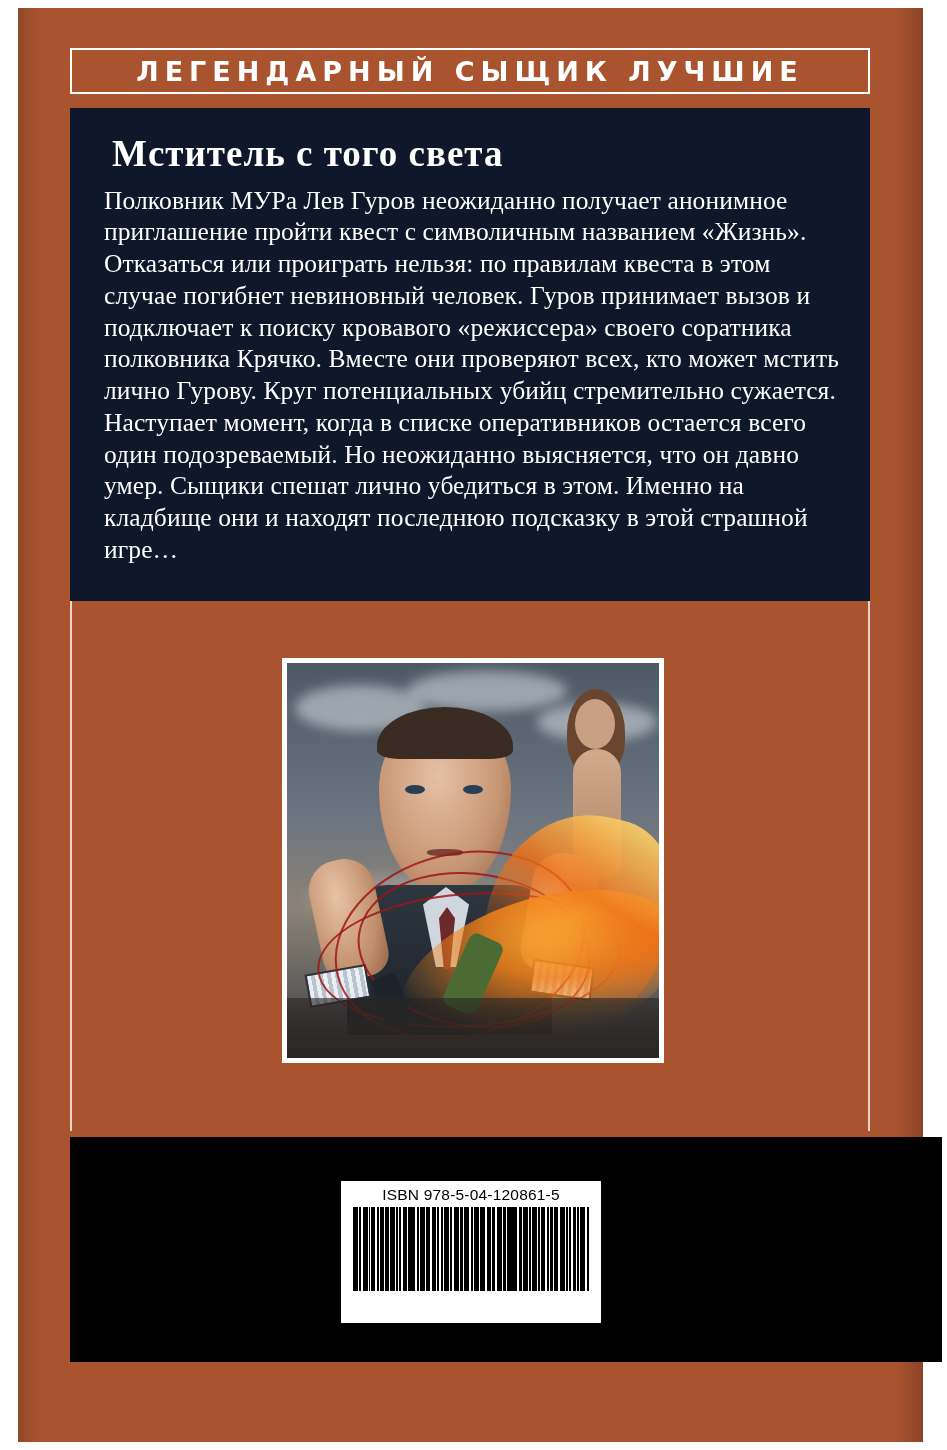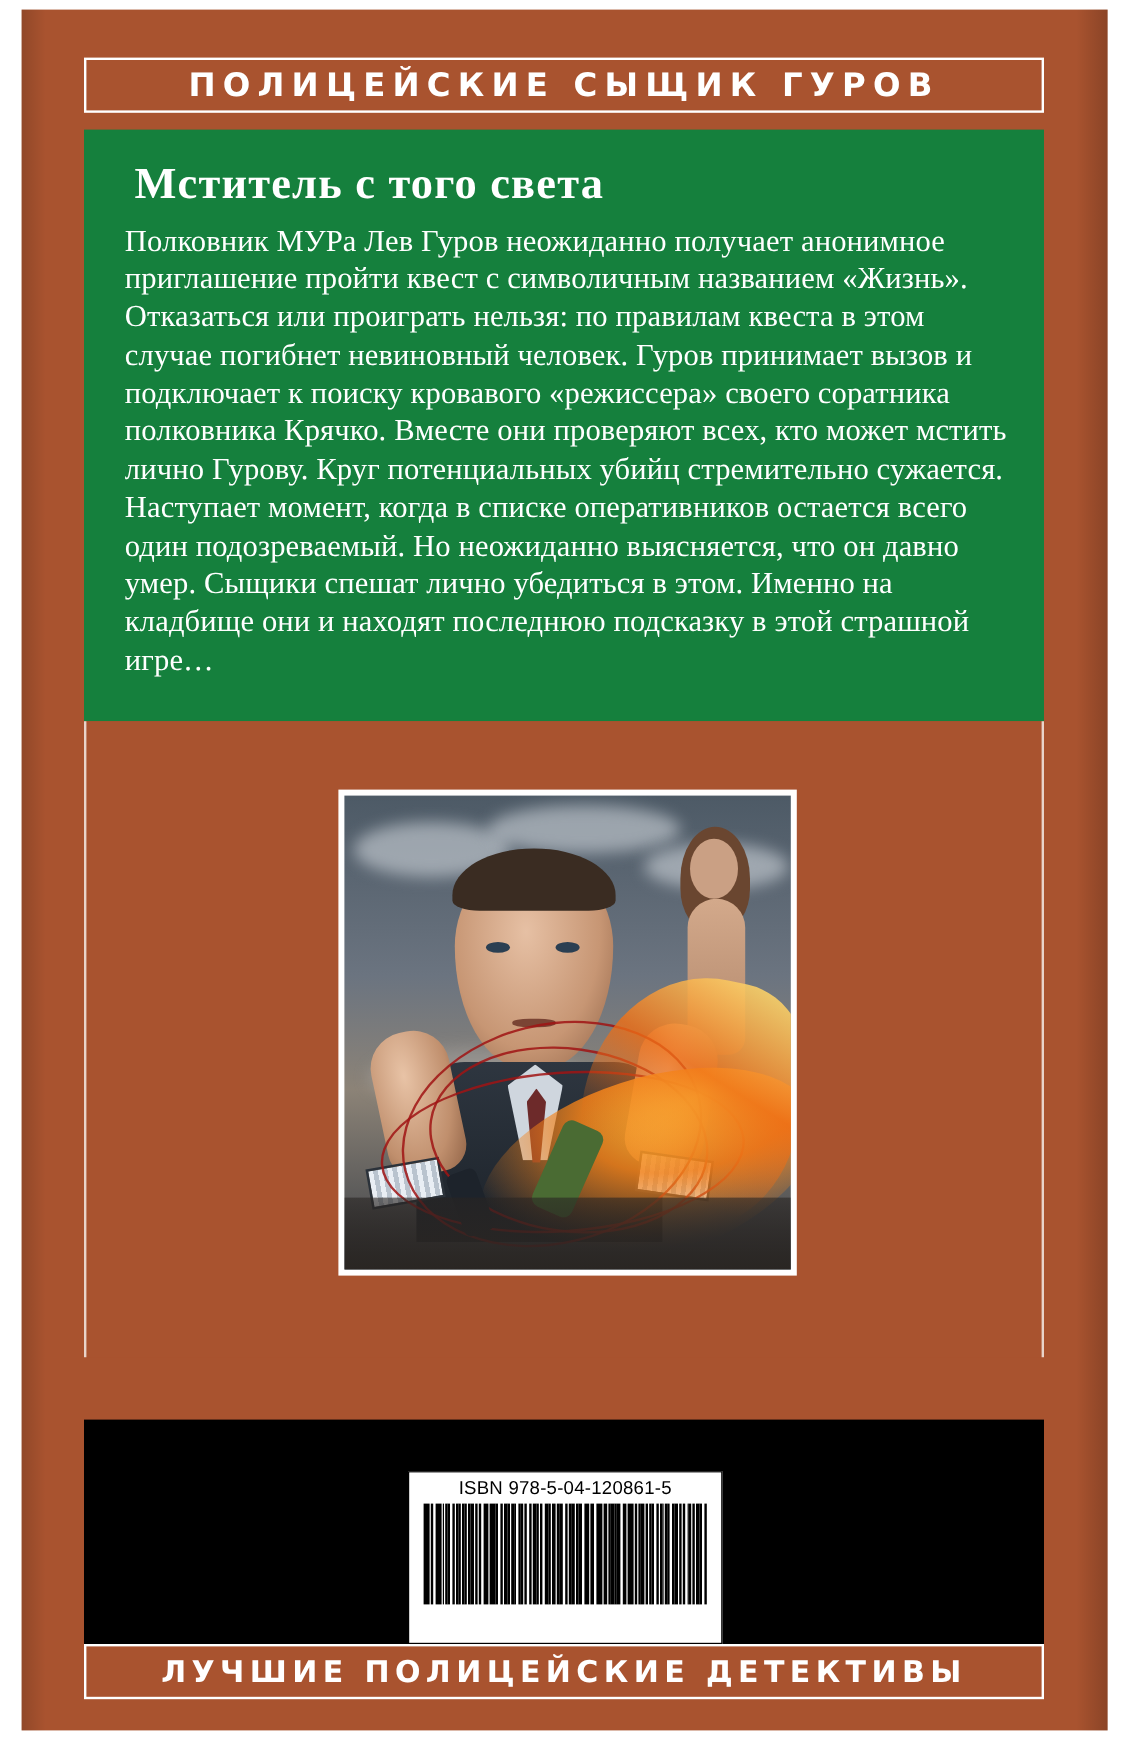--- a/index.html
+++ b/index.html
@@ -72,21 +72,21 @@
     white-space: nowrap;
   }
 
   
   .annotation {
     position: absolute;
     left: 52px;
     top: 100px;
     width: 800px;
     height: 493px;
-    background: #15803d;
+    background: #0f172a;
     box-sizing: border-box;
     padding: 26px 30px 10px 34px;
   }
   .book-title {
     color: #ffffff;
     font-family: "Liberation Serif", serif;
     font-size: 37px;
     font-weight: bold;
     letter-spacing: 1px;
     margin: 0 0 10px 8px;
@@ -309,22 +309,22 @@
     bottom: 0;
     width: 100%;
     height: 60px;
     background: linear-gradient(180deg, rgba(40,36,34,0.6) 0%, #2a2623 100%);
   }
 
   
   .bottom-panel {
     position: absolute;
     left: 52px;
-    top: 1175px;
-    width: 800px;
+    top: 1129px;
+    width: 872px;
     height: 225px;
     background: #000000;
   }
   .barcode-box {
     position: absolute;
     left: 270px;
     top: 43px;
     width: 262px;
     height: 144px;
     background: #ffffff;
@@ -384,21 +384,21 @@
 </head>
 <body>
 
 <div class="page">
   <div class="cover">
 
     <div class="cover-shade-left"></div>
     <div class="cover-shade-right"></div>
 
     <div class="top-banner">
-      <span class="top-banner-text">ПОЛИЦЕЙСКИЕ СЫЩИК ГУРОВ</span>
+      <span class="top-banner-text">ЛЕГЕНДАРНЫЙ СЫЩИК ЛУЧШИЕ</span>
     </div>
 
     <div class="annotation">
       <h1 class="book-title">Мститель с того света</h1>
       <p class="blurb">Полковник МУРа Лев Гуров неожиданно получает анонимное приглашение пройти квест с символичным названием «Жизнь». Отказаться или проиграть нельзя: по правилам квеста в этом случае погибнет невиновный человек. Гуров принимает вызов и подключает к поиску кровавого «режиссера» своего соратника полковника Крячко. Вместе они проверяют всех, кто может мстить лично Гурову. Круг потенциальных убийц стремительно сужается. Наступает момент, когда в списке оперативников остается всего один подозреваемый. Но неожиданно выясняется, что он давно умер. Сыщики спешат лично убедиться в этом. Именно на кладбище они и находят последнюю подсказку в этой страшной игре…</p>
     </div>
 
     <div class="mid-area">
       <div class="art-frame">
         <div class="art">
@@ -578,18 +578,15 @@
             <span style="width: 1px; background: transparent;"></span>
             <span style="width: 3px; background: rgb(0, 0, 0);"></span>
             <span style="width: 2px; background: rgb(0, 0, 0);"></span>
             <span style="width: 1px; background: transparent;"></span>
             <span style="width: 1px; background: transparent;"></span>
             <span style="width: 2px; background: rgb(0, 0, 0);"></span>
           </div>
       </div>
     </div>
 
-    <div class="bottom-banner">
-      <span class="bottom-banner-text">ЛУЧШИЕ ПОЛИЦЕЙСКИЕ ДЕТЕКТИВЫ</span>
-    </div>
 
   </div>
 </div>
 
 </body></html>

